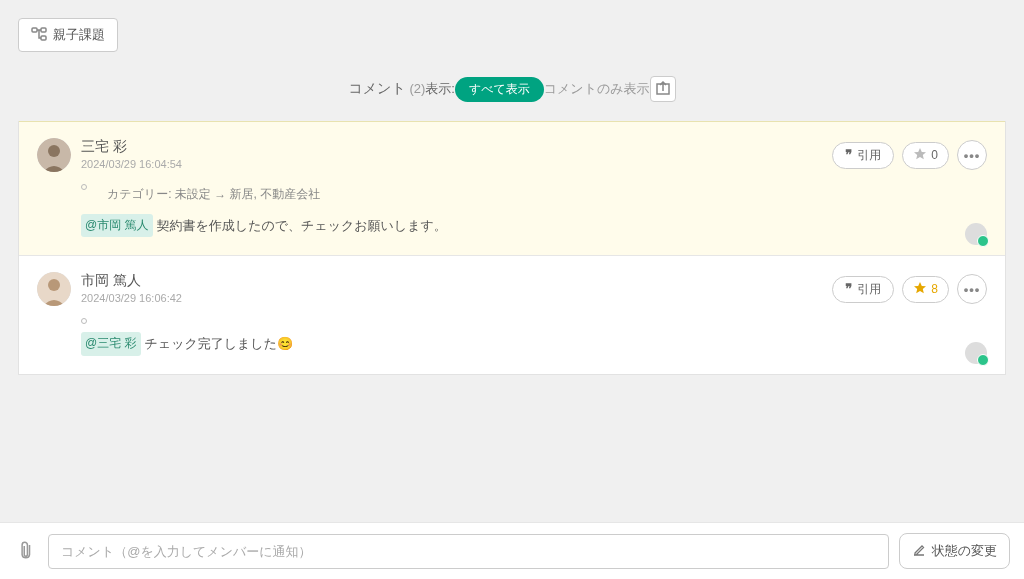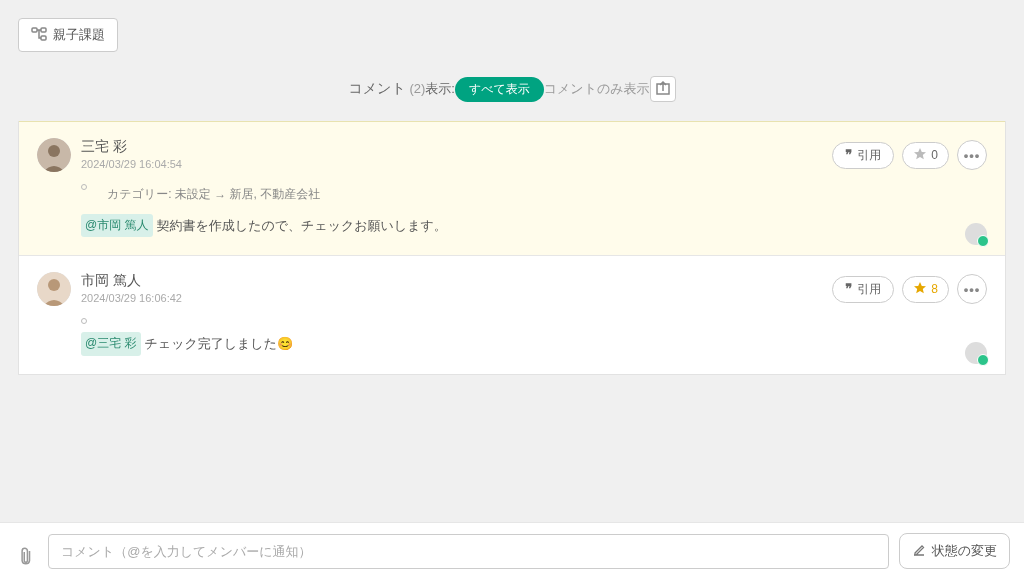--- a/index.html
+++ b/index.html
@@ -183,21 +183,21 @@
       width: 10px; height: 10px;
       background: #2bc48a;
       border: 1.5px solid #fff;
       border-radius: 50%;
     }
 
     .bottom-bar {
       position: absolute;
       left: 0; right: 0; bottom: 0;
       display: flex;
-      align-items: flex-end;
+      align-items: center;
       gap: 10px;
       padding: 10px 14px;
       background: #fff;
       border-top: 1px solid #e6e6e6;
     }
     .attach-btn {
       width: 24px; height: 24px;
       display: flex;
       align-items: center;
       justify-content: center;

